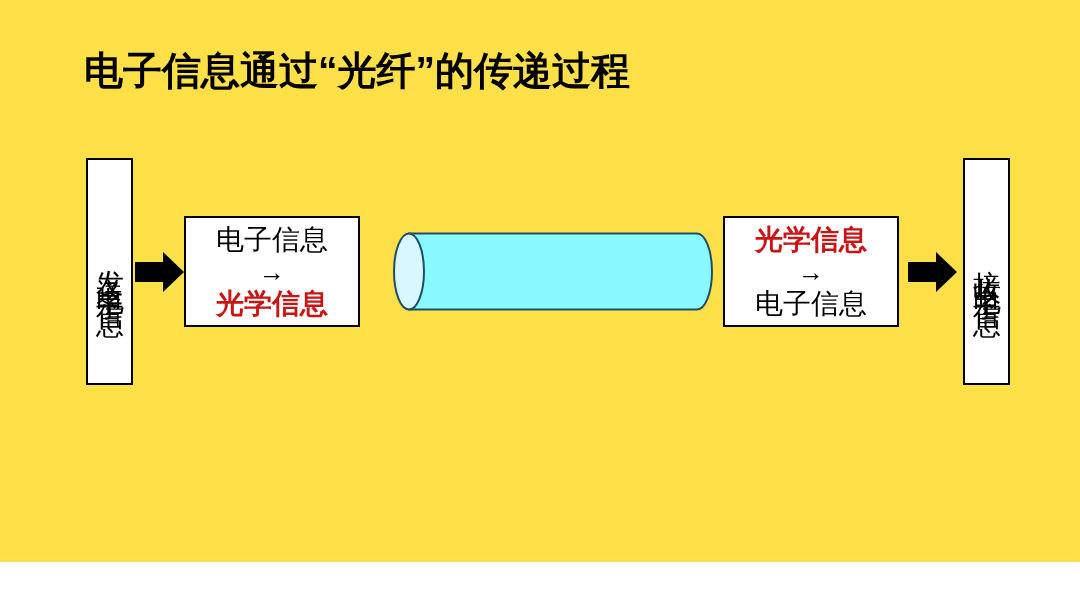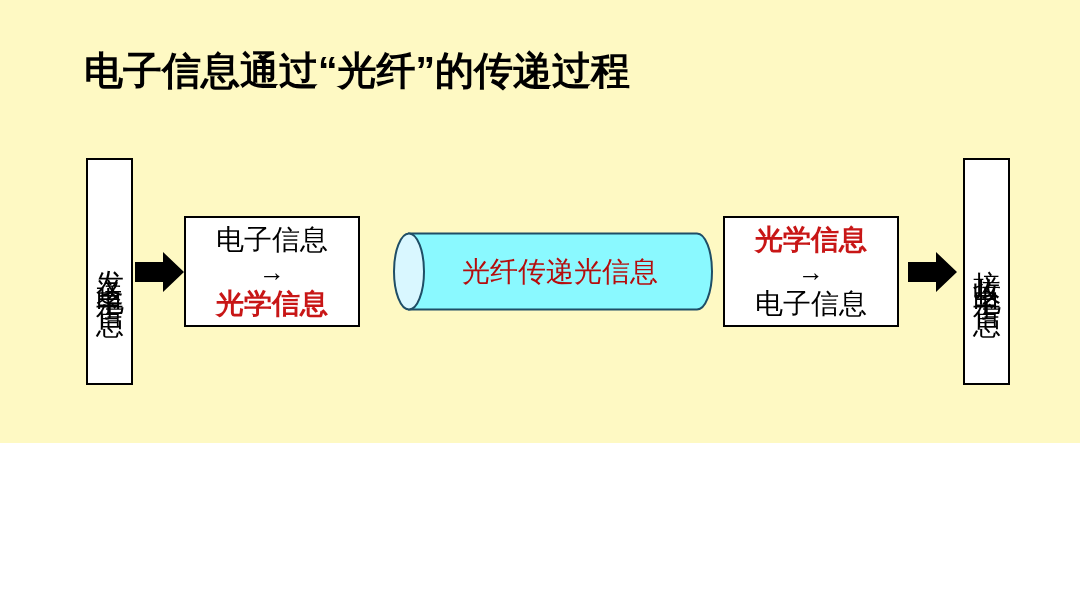--- a/index.html
+++ b/index.html
@@ -4,22 +4,22 @@
 <style>
   html, body {
     margin: 0;
     padding: 0;
     background: #ffffff;
     font-family: "Liberation Sans", "DejaVu Sans", sans-serif;
   }
   .slide {
     position: relative;
     width: 1080px;
-    height: 443px;
-    background: #fef9c3;
+    height: 562px;
+    background: #fde047;
     overflow: hidden;
   }
   .slide-title {
     position: absolute;
     left: 84px;
     top: 44px;
     font-size: 39px;
     font-weight: bold;
     color: var(--text-black);
     letter-spacing: 0px;
@@ -128,21 +128,20 @@
   <div class="convbox convbox-1">
     <span class="line">电子信息</span>
     <span class="arrow-glyph">→</span>
     <span class="line red">光学信息</span>
   </div>
 
   <svg class="fiber-svg" viewBox="0 0 322 79">
     <path class="body" d="M 17 1.5 L 305 1.5 A 15 38 0 0 1 305 77.5 L 17 77.5 Z"></path>
     <ellipse class="cap" cx="17" cy="39.5" rx="15" ry="38"></ellipse>
   </svg>
-  <div class="fiber-label">光纤传递光信息</div>
 
   <div class="convbox convbox-2">
     <span class="line red">光学信息</span>
     <span class="arrow-glyph">→</span>
     <span class="line">电子信息</span>
   </div>
 
   <svg class="block-arrow block-arrow-2" viewBox="0 0 50 44">
     <polygon points="0,12 28,12 28,2 49,22 28,42 28,32 0,32"></polygon>
   </svg>

